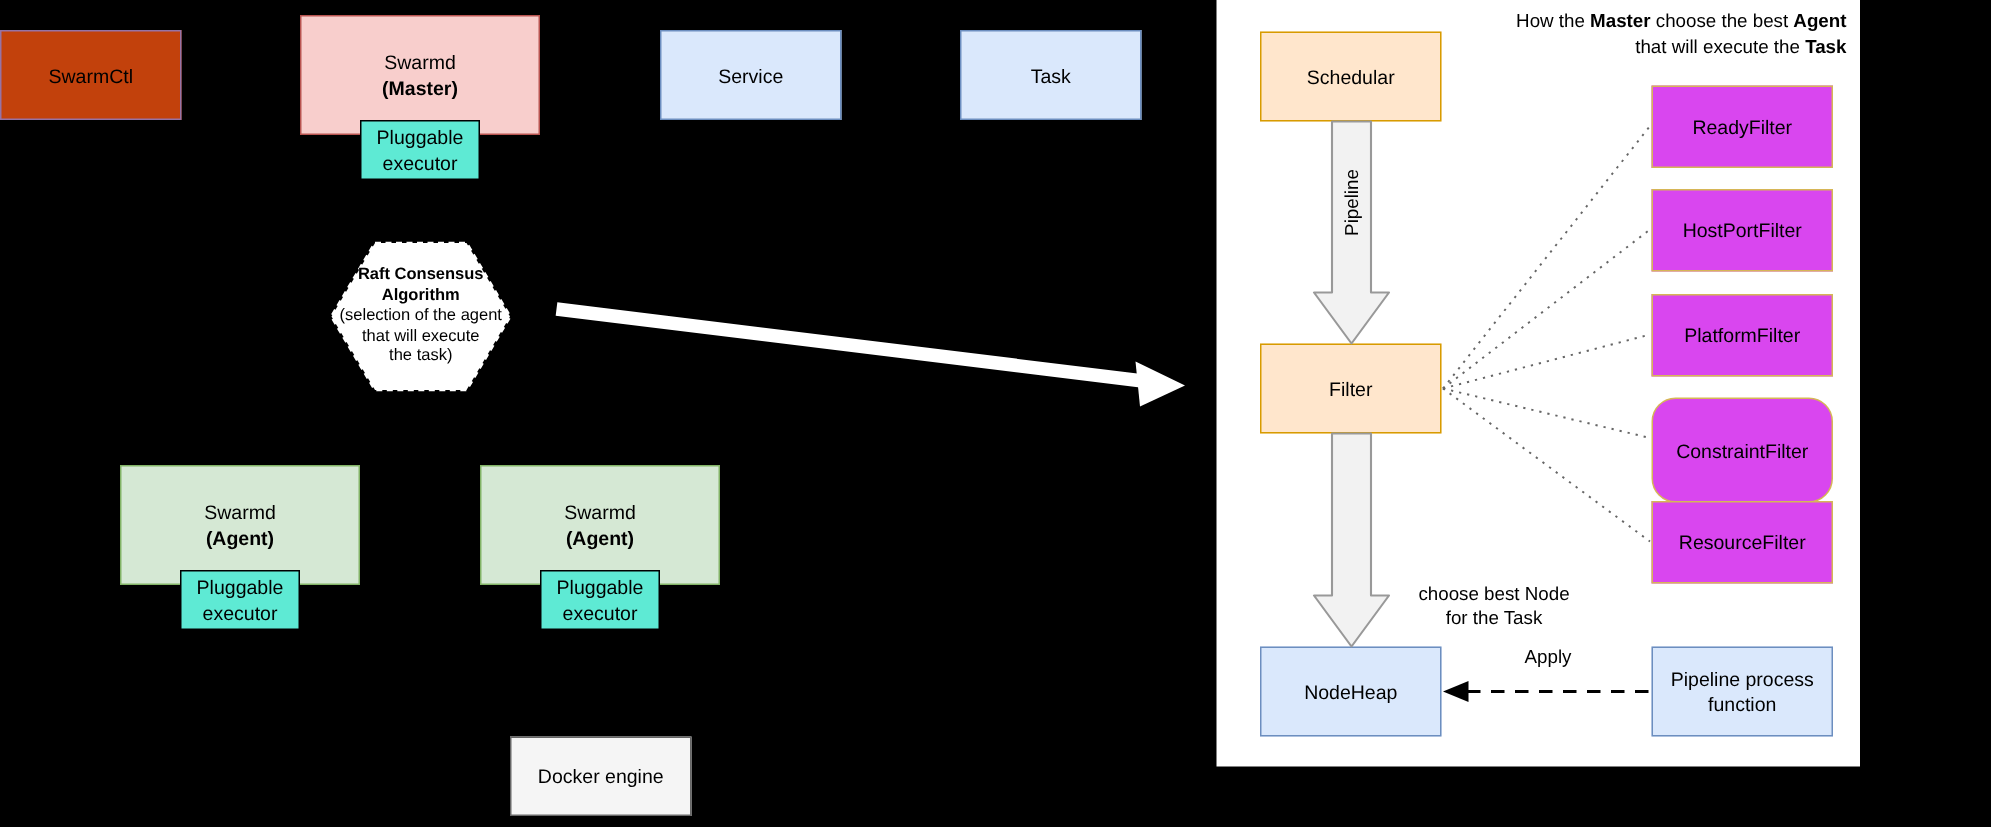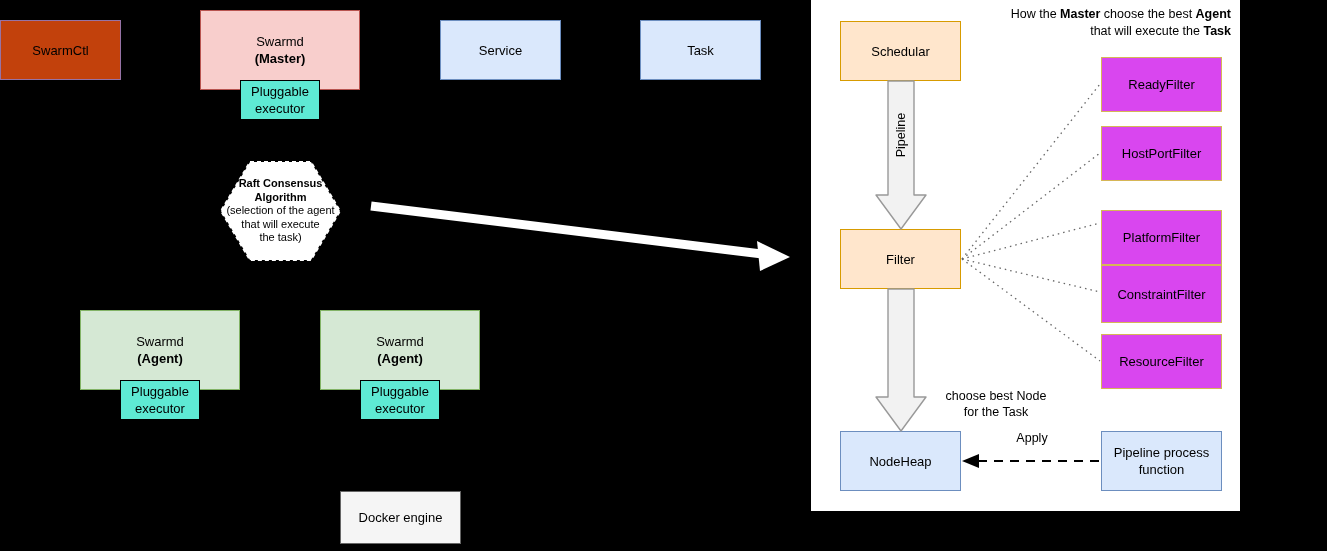--- a/index.html
+++ b/index.html
@@ -202,24 +202,24 @@
       <span>Pipeline process</span>
       <span>function</span>
     </div>
 
     <div class="node yellow" style="left:290px; top:57px; width:121px; height:55px;">
       <span>ReadyFilter</span>
     </div>
     <div class="node yellow" style="left:290px; top:126px; width:121px; height:55px;">
       <span>HostPortFilter</span>
     </div>
-    <div class="node yellow" style="left:290px; top:210px; width:121px; height:55px;">
+    <div class="node yellow" style="left:290px; top:196px; width:121px; height:55px;">
       <span>PlatformFilter</span>
     </div>
-    <div class="node yellow" style="left:290px; top:265px; width:121px; height:58px;">
+    <div class="node yellow" style="left:290px; top:265px; width:121px; height:70px;border-radius:16px;">
       <span>ConstraintFilter</span>
     </div>
     <div class="node yellow" style="left:290px; top:334px; width:121px; height:55px;">
       <span>ResourceFilter</span>
     </div>
 
     <svg width="429" height="511" viewBox="0 0 429 511" style="position:absolute; left:0; top:0;">
 
       <polygon points="77,81 103,81 103,195 115,195 90,229 65,195 77,195" fill="#f2f2f2" stroke="#999999" stroke-width="1.4" stroke-linejoin="round"></polygon>
 

